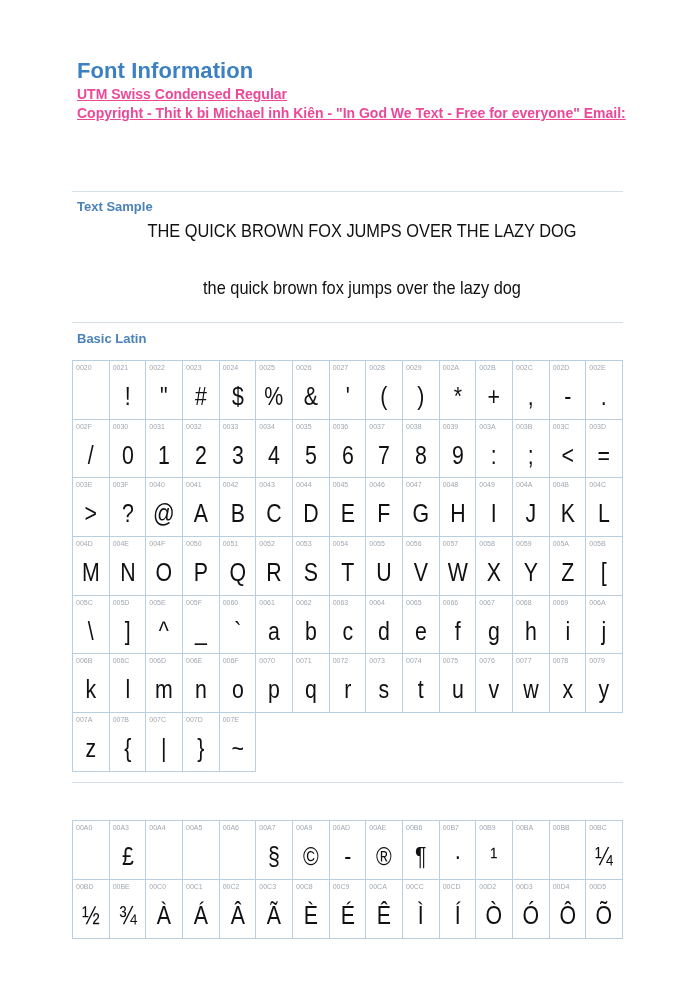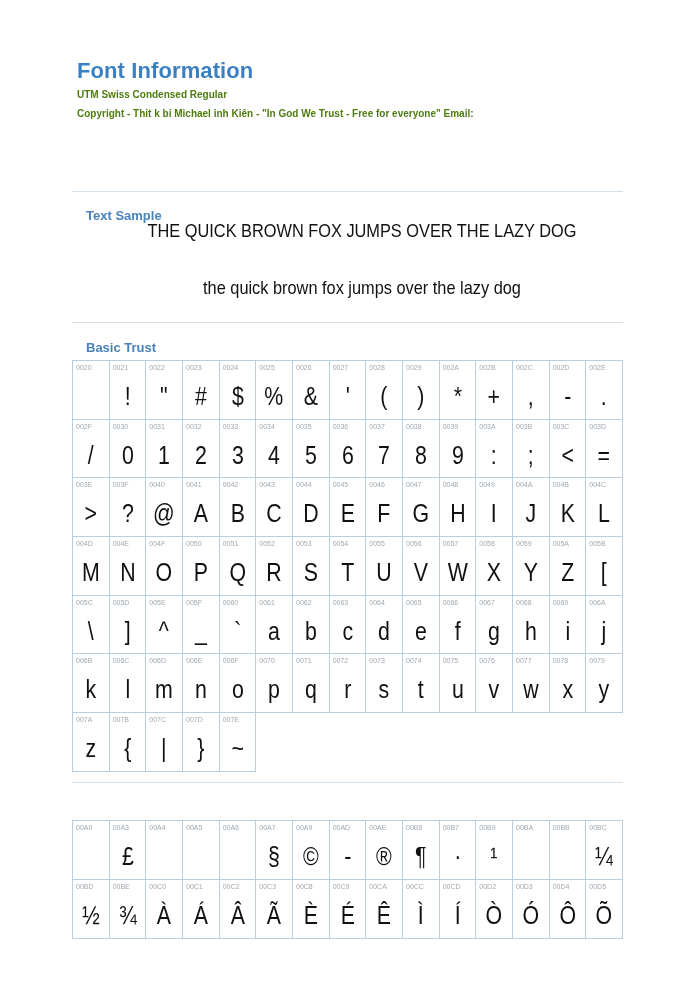--- a/index.html
+++ b/index.html
@@ -3,25 +3,25 @@
   <meta charset="utf-8">
   <style>
     html, body { margin: 0; padding: 0; background: #ffffff; }
     body { width: 696px; height: 985px; position: relative; overflow: hidden;
            font-family: "Liberation Sans", sans-serif; color: #111; }
     .page { position: absolute; left: 0; top: 0; width: 696px; height: 985px; }
 
     .title { position: absolute; left: 77px; top: 57px; font-size: 22px; font-weight: bold;
              color: #3b80c2; letter-spacing: 0.1px; margin: 0; line-height: 28px; }
     .info { position: absolute; left: 77px; top: 85px; width: 580px; margin: 0; padding: 0; list-style: none; }
-    .info li { font-size: 10px; font-weight: bold; color: #4d7c0f; line-height: 19.4px; white-space: nowrap; }
+    .info li { font-size: 14px; font-weight: bold; color: #ec4899; line-height: 19.4px; white-space: nowrap; text-decoration: underline; }
 
     .divider { position: absolute; left: 72px; width: 551px; height: 1px; background: #d3e0ea; }
 
-    .section-heading { position: absolute; left: 77px; font-size: 13px; font-weight: bold; color: #4a82b9; margin: 9px; line-height: 16px; }
+    .section-heading { position: absolute; left: 77px; font-size: 13px; font-weight: bold; color: #4a82b9; margin: 0; line-height: 16px; }
 
     .sample { position: absolute; left: 72px; width: 580px; text-align: center; color: #111;
               font-family: "Liberation Sans", sans-serif; transform: scaleX(0.86); transform-origin: center; }
     .sample.upper { top: 220px; font-size: 19px; }
     .sample.lower { top: 277px; font-size: 19px; }
 
     .grid { position: absolute; left: 72px; width: 551px;
             display: grid; grid-template-columns: repeat(15, 1fr);
             border-top: 1px solid #b9cfe0; border-left: 1px solid #b9cfe0; box-sizing: border-box; }
     .cell { height: 58.7px; border-right: 1px solid #b9cfe0; border-bottom: 1px solid #b9cfe0;
@@ -33,30 +33,30 @@
     .grid.latin1 .cell { height: 59px; }
   </style>
 </head>
 <body>
 
 <div class="page">
 
   <h1 class="title">Font Information</h1>
   <ul class="info">
     <li>UTM Swiss Condensed Regular</li>
-    <li>Copyright - Thit k bi Michael inh Kiên - "In God We Trust - Free for everyone" Email:</li>
+    <li>Copyright - Thit k bi Michael inh Kiên - "In God We Text - Free for everyone" Email:</li>
   </ul>
 
   <div class="divider" style="top:191px;"></div>
   <h2 class="section-heading" style="top:199px;">Text Sample</h2>
   <div class="sample upper">THE QUICK BROWN FOX JUMPS OVER THE LAZY DOG</div>
   <div class="sample lower">the quick brown fox jumps over the lazy dog</div>
 
   <div class="divider" style="top:322px;"></div>
-  <h2 class="section-heading" style="top:331px;">Basic Trust</h2>
+  <h2 class="section-heading" style="top:331px;">Basic Latin</h2>
 
   <div class="grid basic" id="grid-basic" style="top:360px;">
       <div class="cell">
         <span class="code">0020</span>
         <span class="glyph"></span>
       </div>
       <div class="cell">
         <span class="code">0021</span>
         <span class="glyph">!</span>
       </div>

